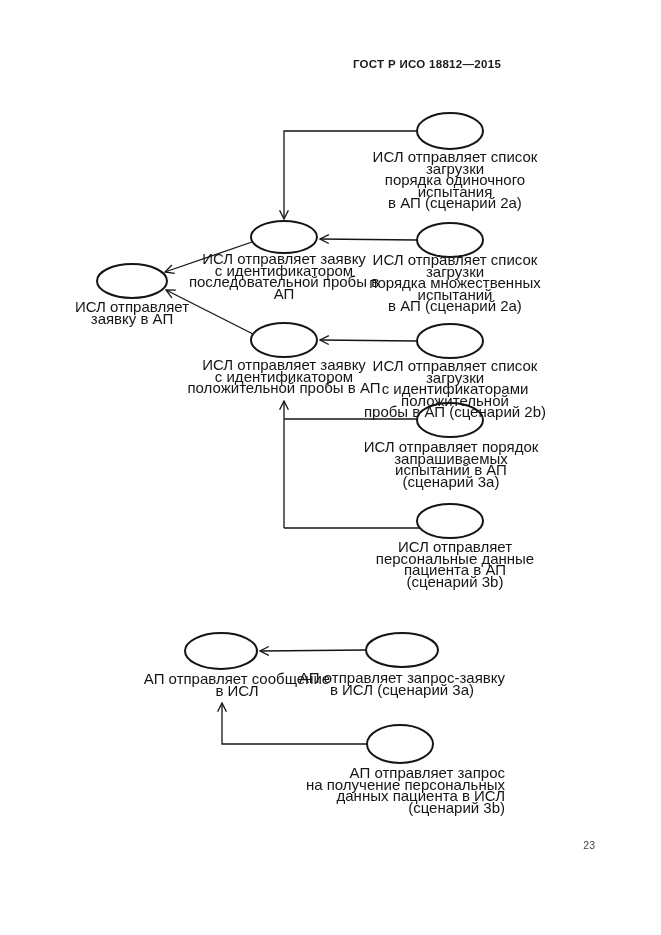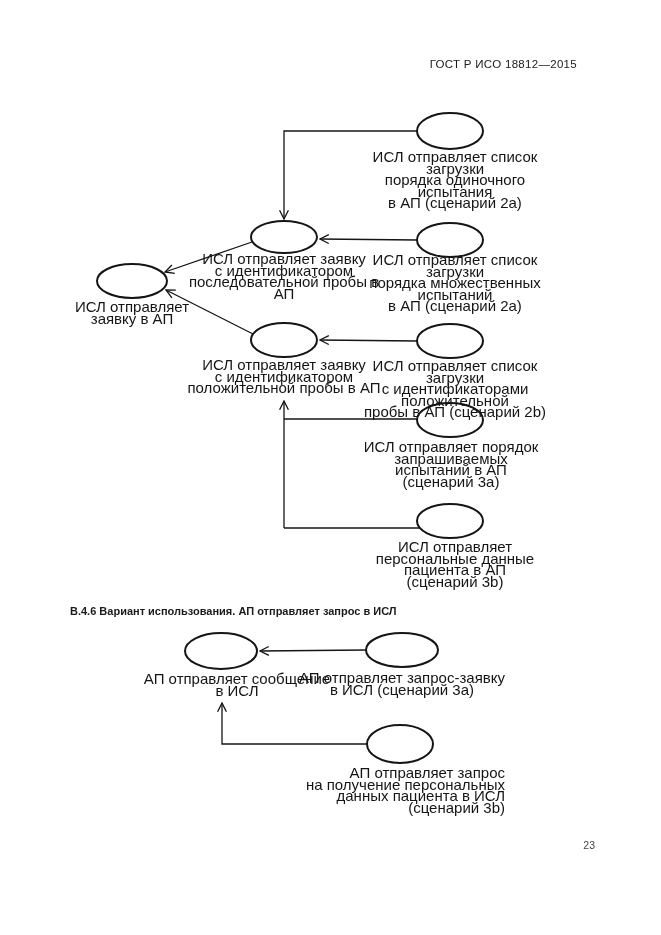--- a/index.html
+++ b/index.html
@@ -9,23 +9,23 @@
     height: 935px;
     margin: 0 auto;
     background: #ffffff;
     font-family: "Liberation Sans", sans-serif;
     color: #1a1a1a;
     overflow: hidden;
   }
   .doc-header {
     position: absolute;
     top: 58px; left: 277px; width: 300px;
-    text-align: right;
+    text-align: center;
     font-size: 11.5px;
-    font-weight: normal;
+    font-weight: bold;
     letter-spacing: 0.3px;
   }
   .section-heading {
     position: absolute;
     left: 70px;
     font-size: 11px;
     font-weight: bold;
   }
   .h-b45 { top: 88px; }
   .h-b46 { top: 605px; }
@@ -53,21 +53,20 @@
   ellipse.uc { fill: #ffffff; stroke: #151515; stroke-width: 2; }
   path.arrow, line.arrow { fill: none; stroke: #151515; stroke-width: 1.3; }
 </style>
 </head>
 <body>
 
 <div class="page">
 
   <div class="doc-header">ГОСТ Р ИСО 18812—2015</div>
 
-  <div class="section-heading h-b46">В.4.6  Вариант использования. АП отправляет запрос в ИСЛ</div>
 
   <svg class="diagram-svg" viewBox="0 0 661 935" xmlns="http://www.w3.org/2000/svg">
     <defs>
       <marker id="arr" viewBox="0 0 10 10" refX="9" refY="5" markerUnits="userSpaceOnUse" markerWidth="11" markerHeight="11" orient="auto">
         <path d="M1,1 L9,5 L1,9" fill="none" stroke="#151515" stroke-width="1.2"></path>
       </marker>
     </defs>
 
     <g>
 

